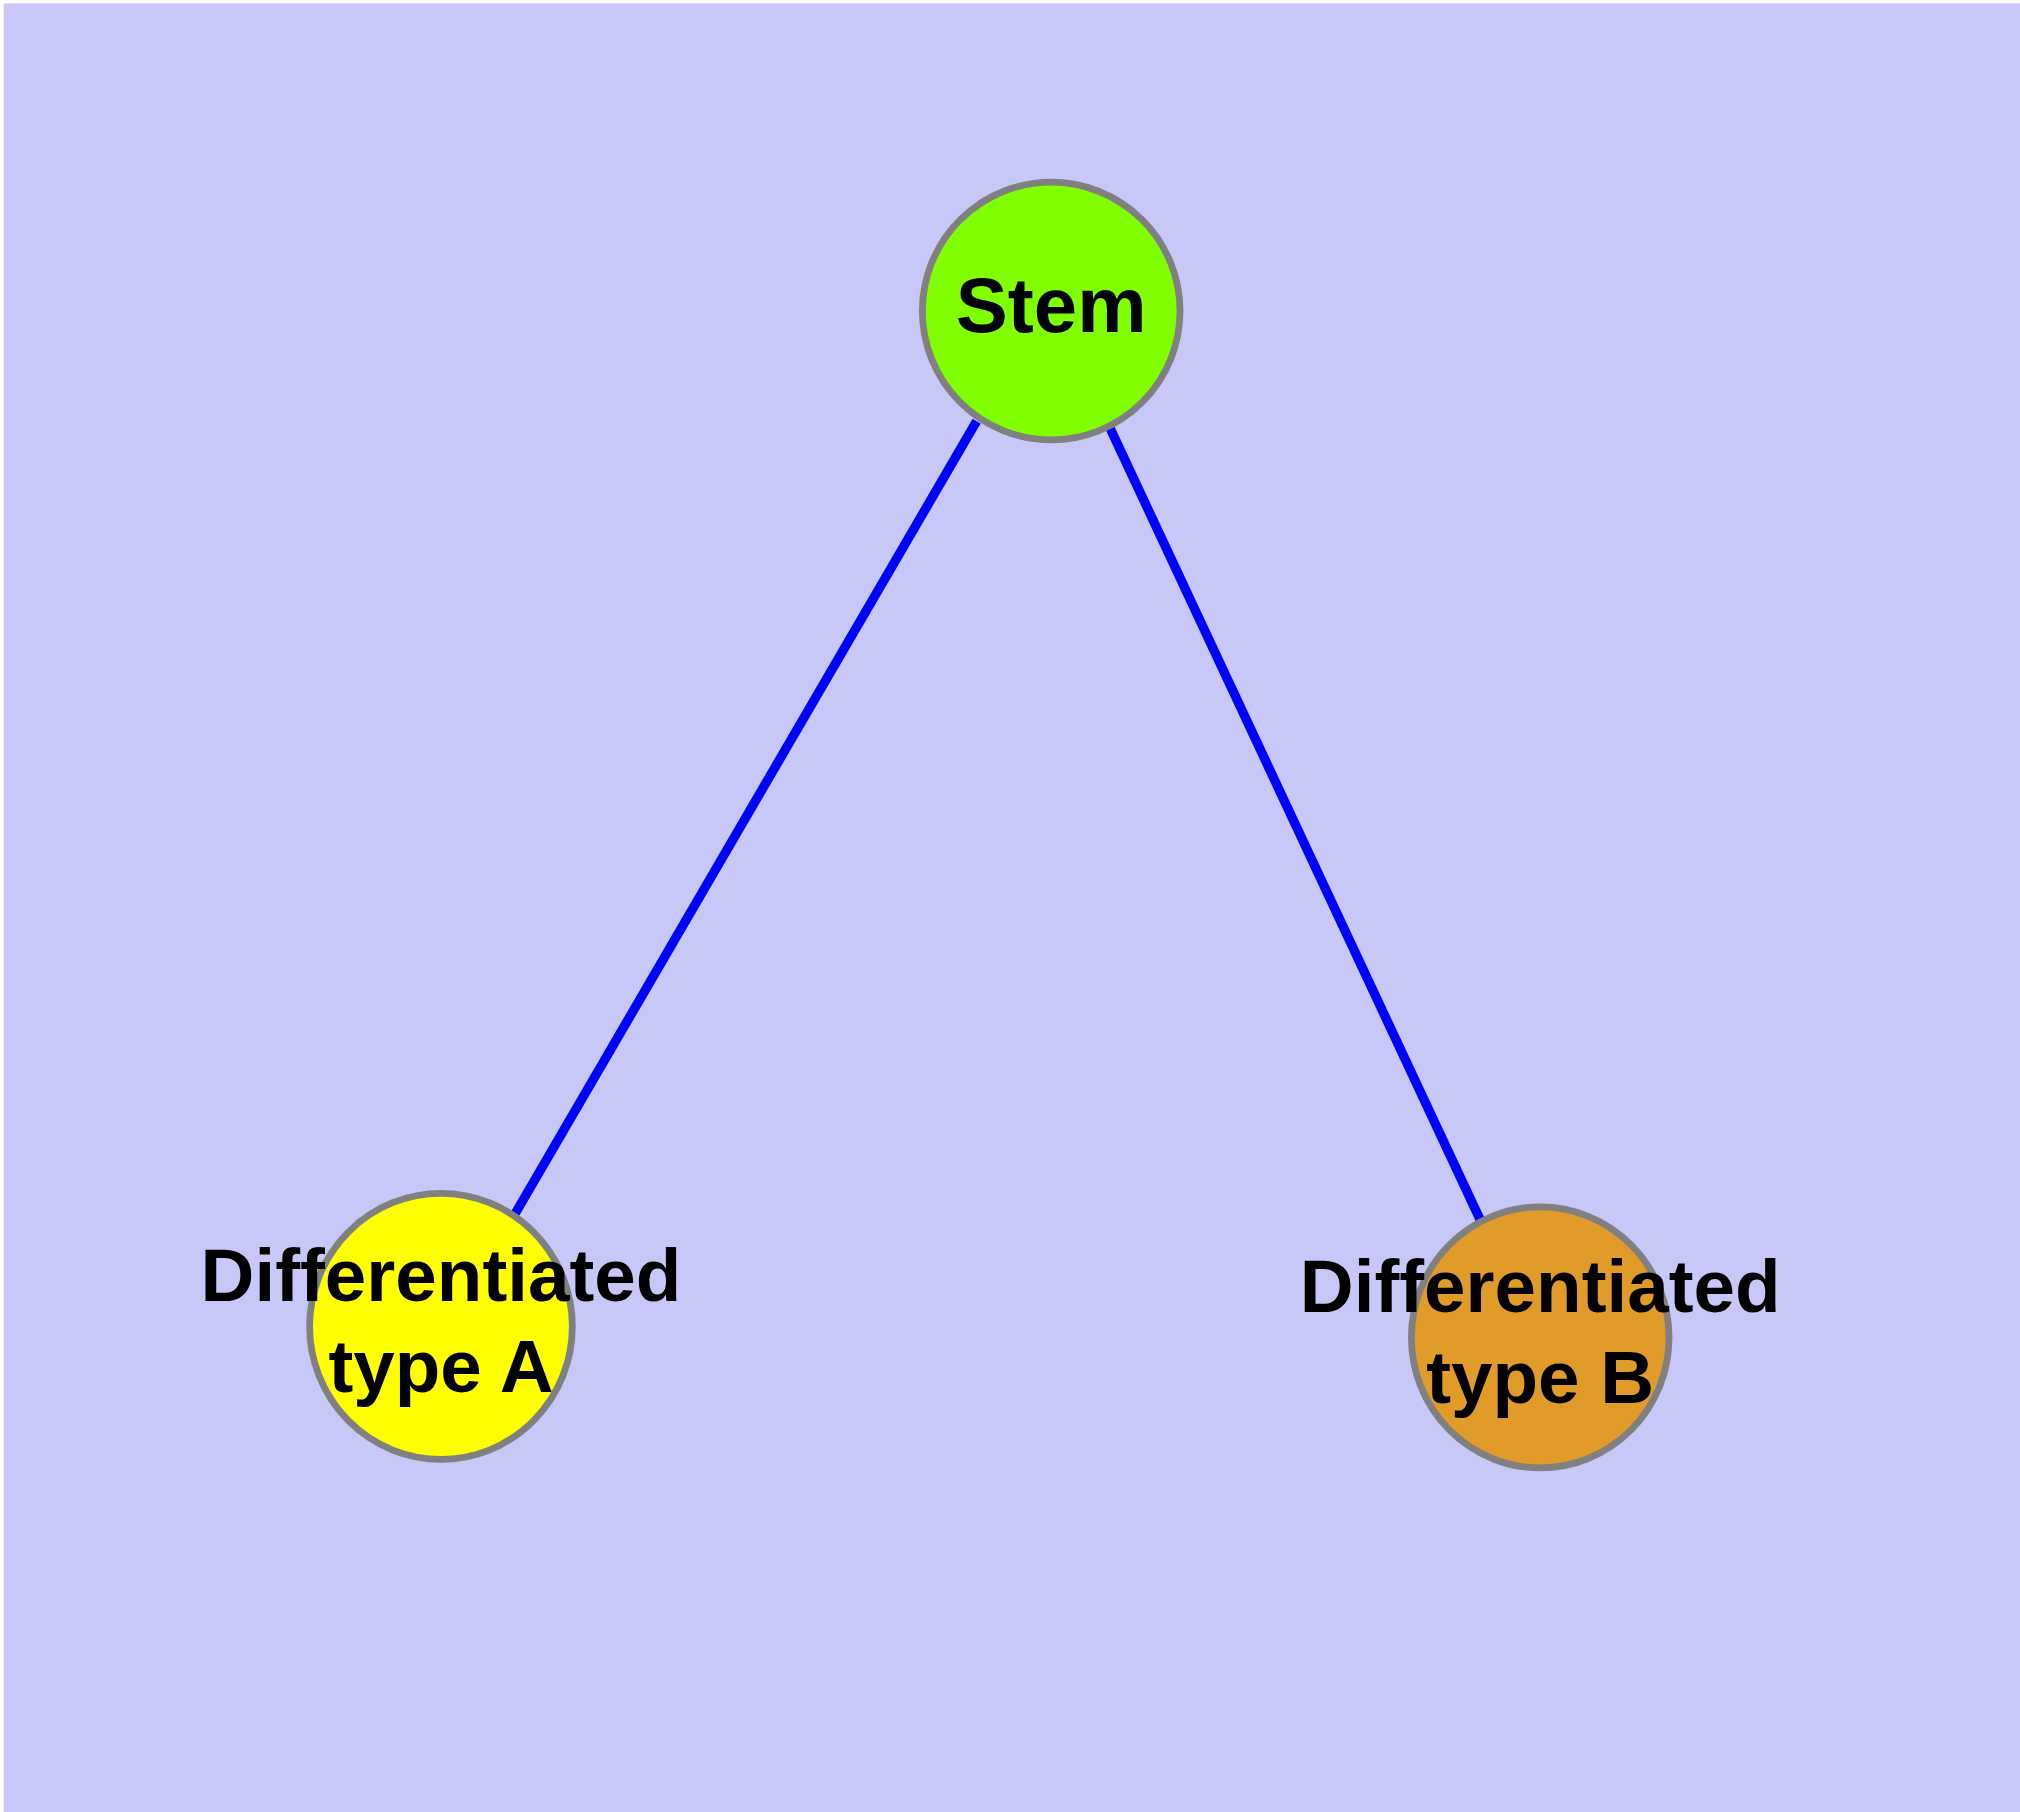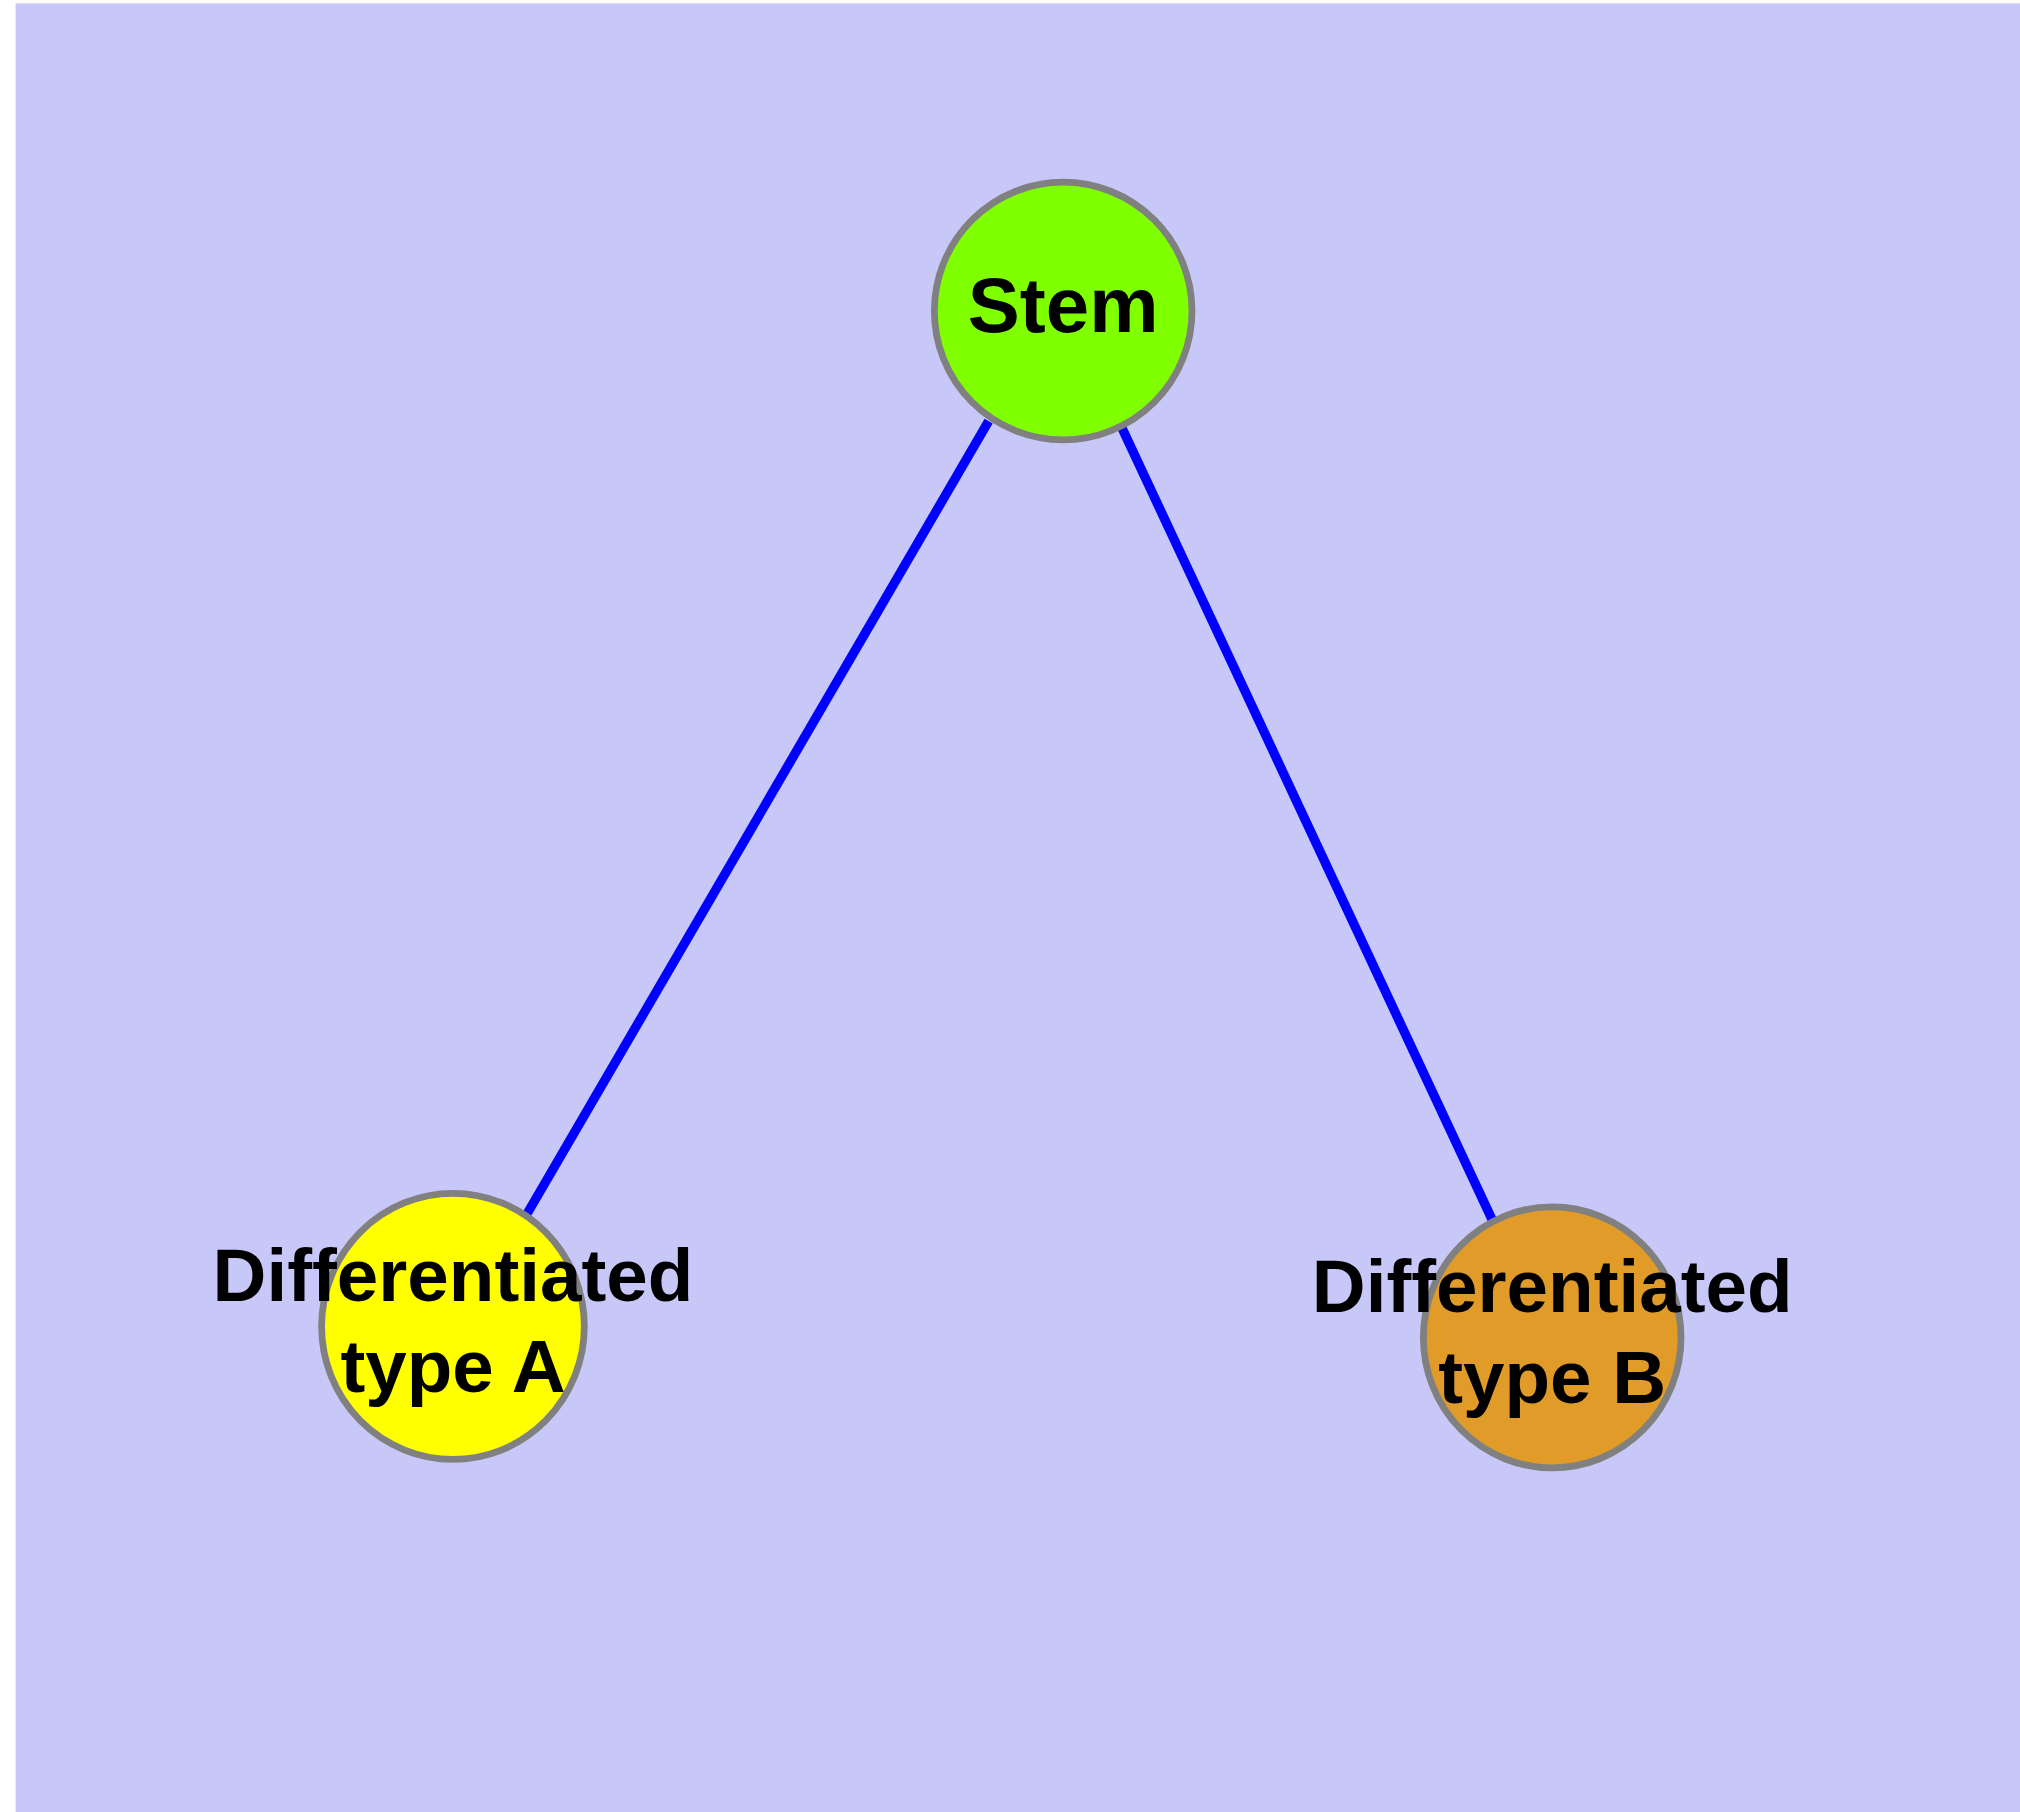--- a/index.html
+++ b/index.html
@@ -9,21 +9,21 @@
     background: #ffffff;
   }
   body {
     width: 2021px;
     height: 1812px;
     overflow: hidden;
     font-family: "Liberation Sans", sans-serif;
   }
   #graph-canvas {
     position: absolute;
-    left: 12px;
+    left: 0;
     top: 0;
     width: 1794px;
     height: 1812px;
     text-decoration: underline;
   }
   #graph-svg {
     display: block;
     width: 2021px;
     height: 1812px;
   }

